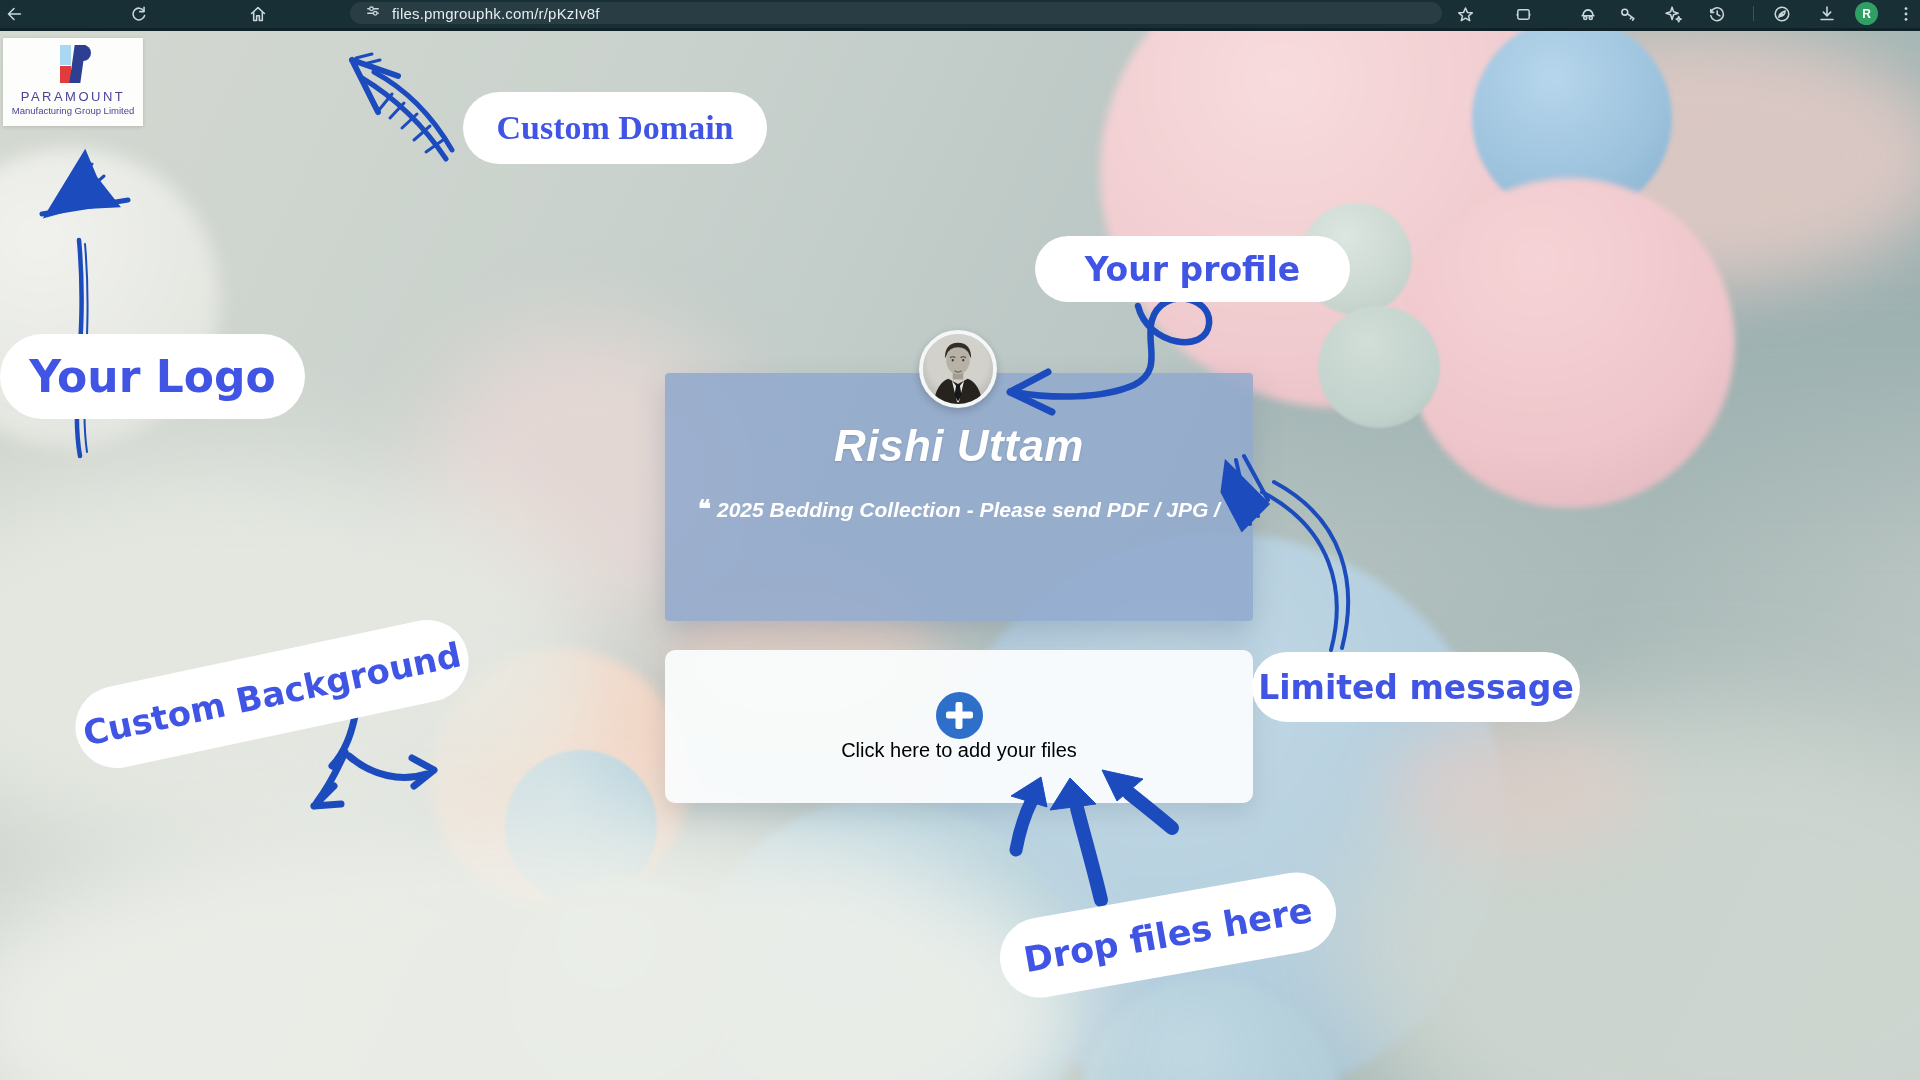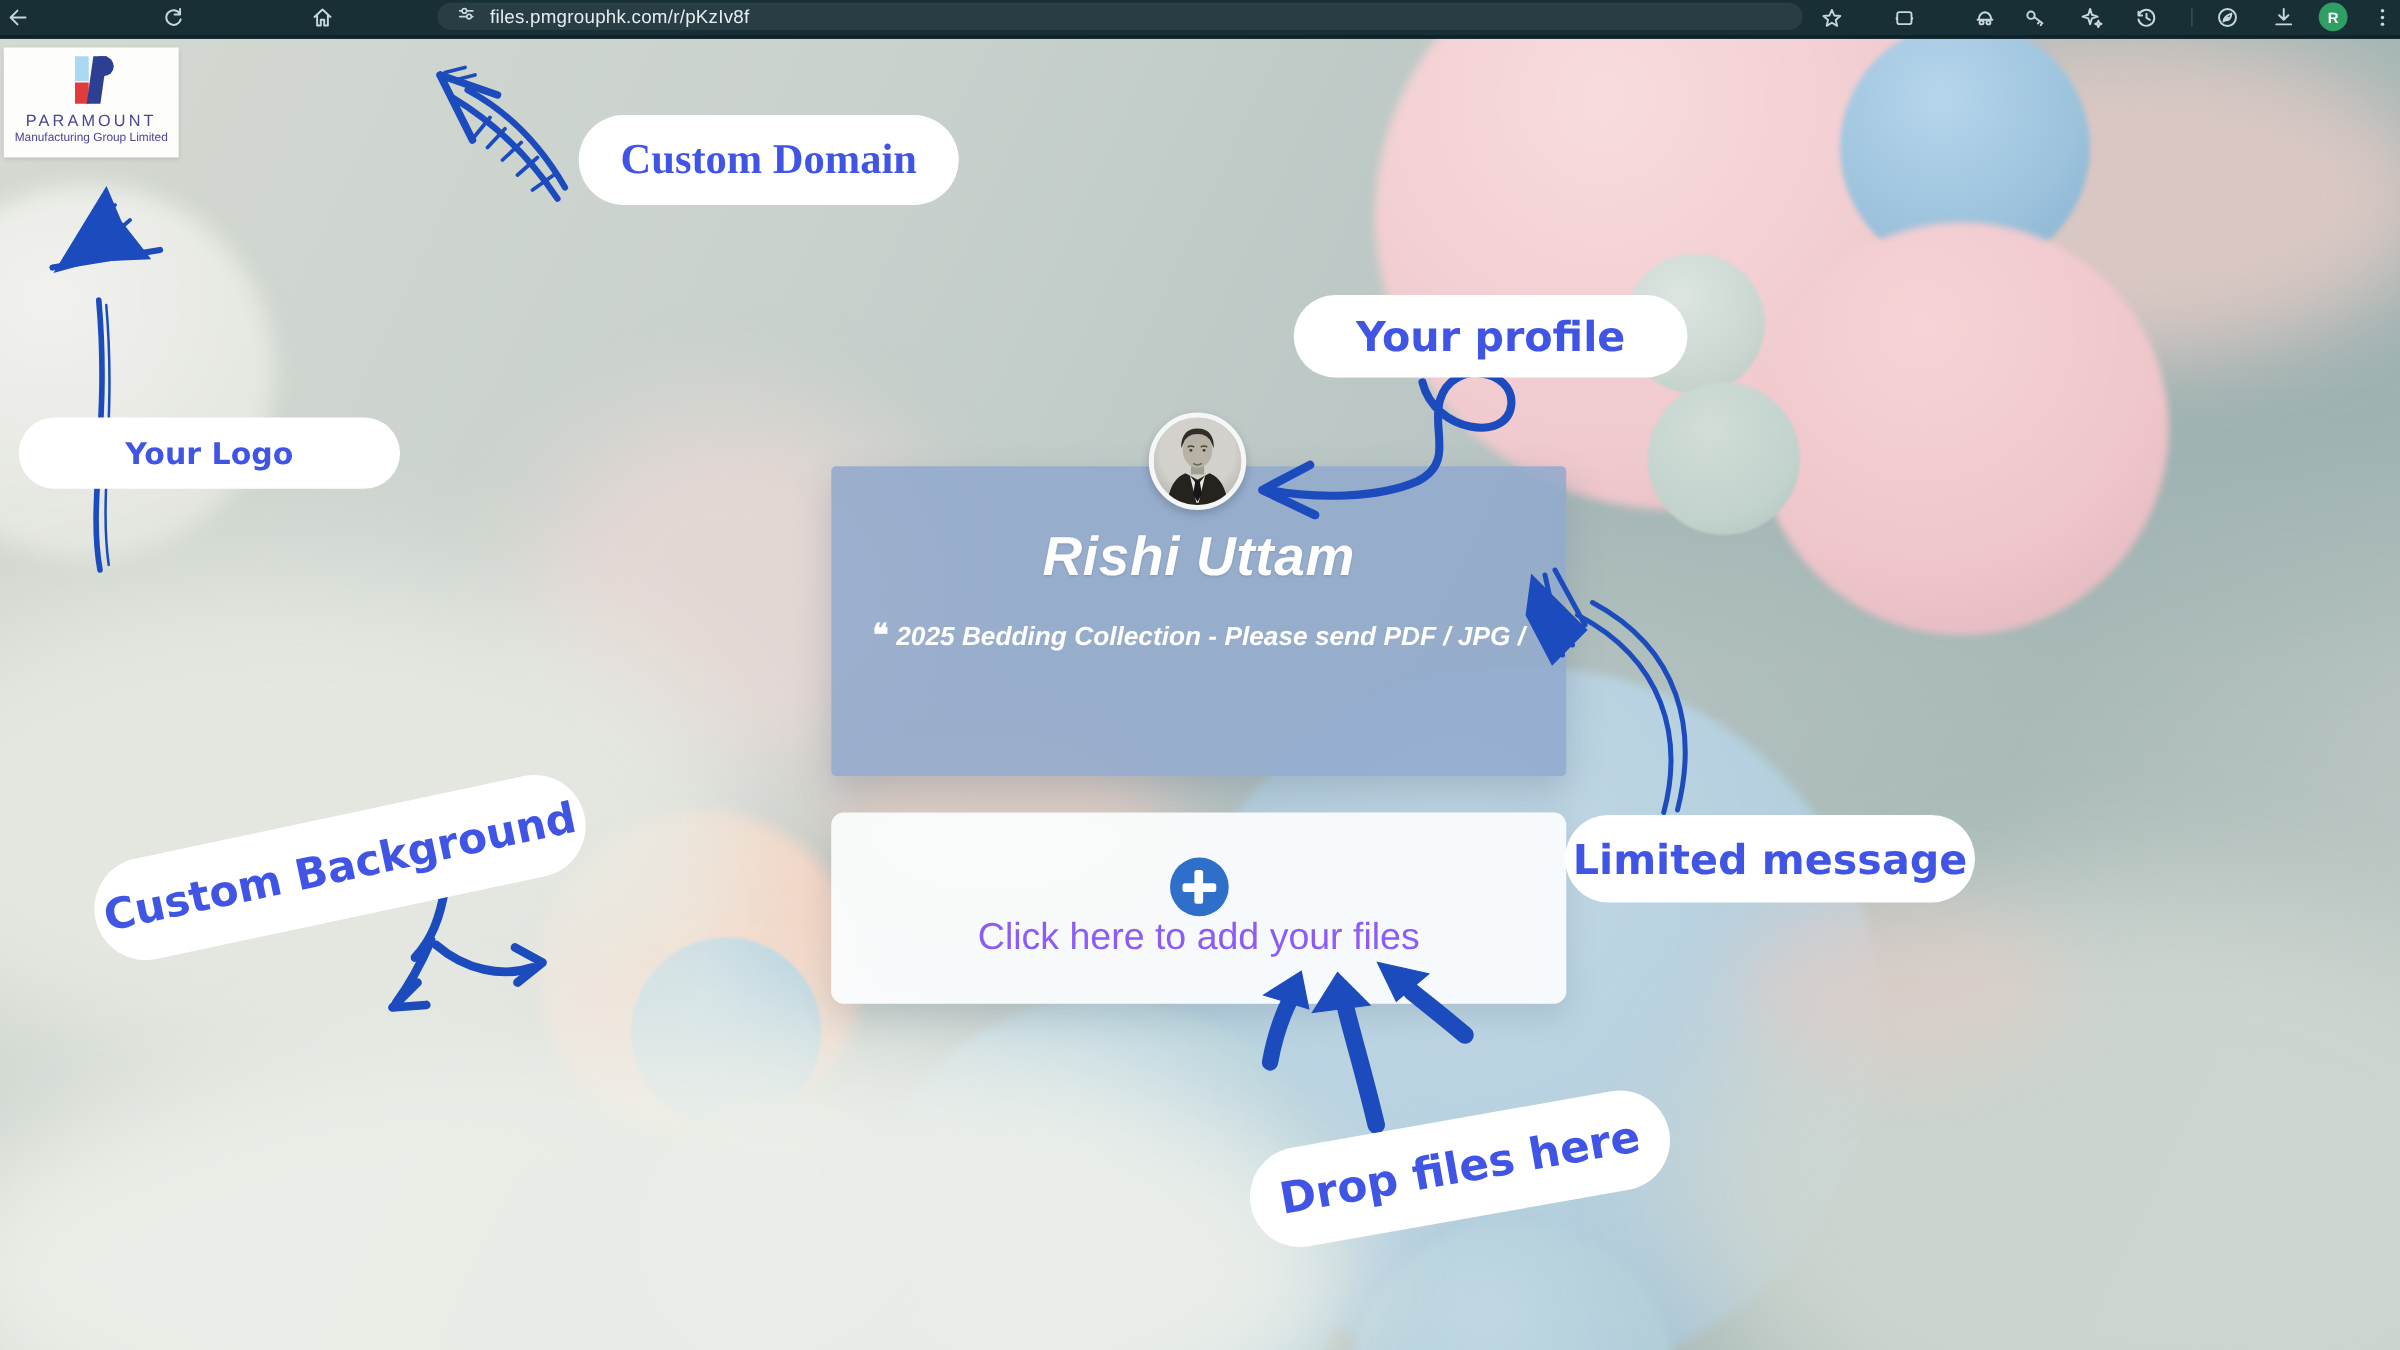--- a/index.html
+++ b/index.html
@@ -37,21 +37,21 @@
   .lm-red{position:absolute;left:9px;top:21px;width:11px;height:17px;background:#e23b3c;}
   .lm-navy{position:absolute;left:21px;top:0;width:11px;height:38px;background:#2c3f92;transform:skewX(-8deg);}
   .lm-bowl{position:absolute;left:28px;top:0;width:12px;height:16px;background:#2c3f92;border-radius:0 10px 10px 0;}
   .logo-title{margin-top:4px;font-size:13px;letter-spacing:2.5px;color:#4a4499;font-weight:500;}
   .logo-sub{font-size:9.5px;color:#4a4499;margin-top:1px;white-space:nowrap;}
 
   
   .pill{position:absolute;background:#fff;border-radius:48px;display:flex;align-items:center;
     justify-content:center;color:#4155e5;font-family:"DejaVu Sans",sans-serif;font-weight:bold;z-index:20;}
   .pill-custom-domain{left:463px;top:64px;width:304px;height:72px;font-size:34px;font-family:Liberation Serif, serif;}
-  .pill-your-logo{left:15px;top:306px;width:305px;height:57px;font-size:24px;}
+  .pill-your-logo{left:0;top:306px;width:305px;height:85px;font-size:44px;}
   .pill-your-profile{left:1035px;top:208px;width:315px;height:66px;font-size:33px;}
   .pill-custom-message{left:1252px;top:624px;width:328px;height:70px;font-size:33px;}
   .pill-custom-background{left:72px;top:625px;width:400px;height:82px;font-size:34px;transform:rotate(-12deg);}
   .pill-drop-files{left:998px;top:867px;width:340px;height:80px;font-size:35px;transform:rotate(-10deg);}
 
   
   .arrows{position:absolute;left:0;top:0;width:1920px;height:1052px;z-index:18;pointer-events:none;}
   .arrows path,.arrows line,.arrows polyline{stroke:#1c4bbd;fill:none;stroke-linecap:round;stroke-linejoin:round;}
   .arrows .fill{fill:#1c4bbd;stroke:#1c4bbd;}
 
@@ -68,21 +68,21 @@
   .qmark{font-size:24px;margin-right:6px;font-style:normal;}
 
   
   .dropzone{position:absolute;left:665px;top:622px;width:588px;height:153px;border-radius:10px;
     background:rgba(250,252,253,0.95);box-shadow:0 10px 24px rgba(80,100,120,.18);z-index:10;
     display:flex;flex-direction:column;align-items:center;justify-content:center;cursor:pointer;}
   .plus-btn{width:47px;height:47px;border-radius:50%;background:#2e6fc9;position:relative;cursor:pointer;}
   .plus-btn::before,.plus-btn::after{content:"";position:absolute;background:#fff;border-radius:2px;}
   .plus-btn::before{left:50%;top:10px;width:7px;height:27px;transform:translateX(-50%);}
   .plus-btn::after{top:50%;left:10px;height:7px;width:27px;transform:translateY(-50%);}
-  .drop-label{font-size:30px;color:#8b5cf6;}
+  .drop-label{font-size:20px;color:#000000;}
 </style>
 </head>
 <body>
 
 <div class="stage">
 
   <div class="browser-bar">
     <div class="bicon" style="left:2px;">
       <svg width="22" height="22" viewBox="0 0 24 24">
           <path d="M19,12 H6 M12,6 L6,12 L12,18"></path>

